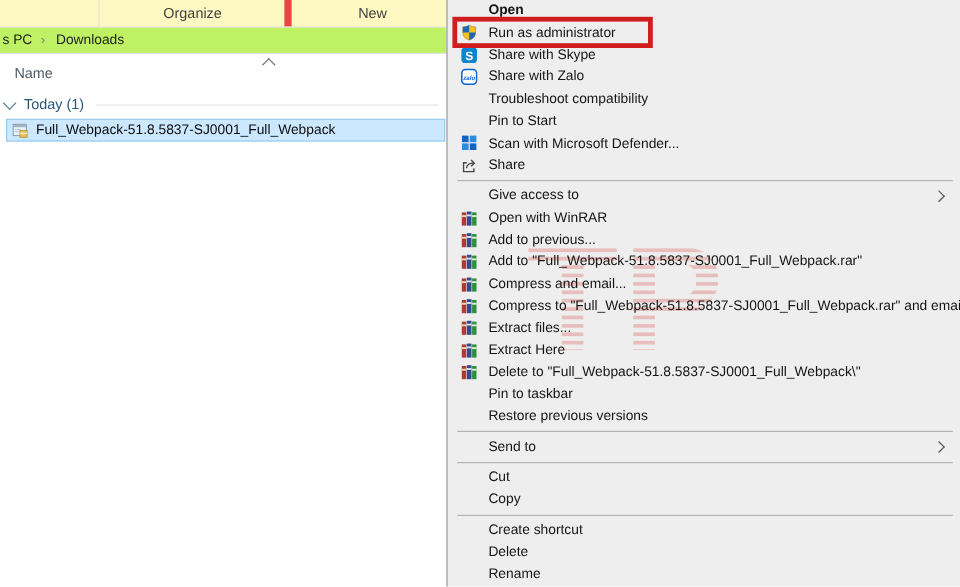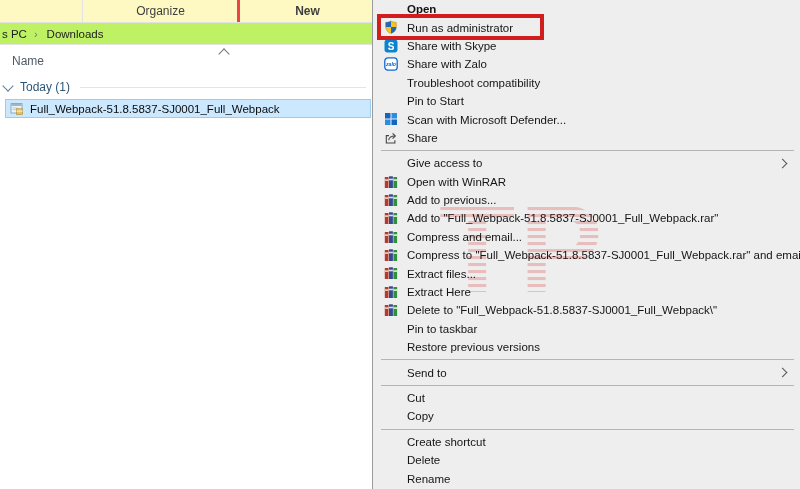--- a/index.html
+++ b/index.html
@@ -5,21 +5,21 @@
   html,body{margin:0;padding:0;background:#fff;}
   .stage{position:relative;width:800px;height:489px;background:#fff;overflow:hidden;
          font-family:"Liberation Sans",sans-serif;color:#1a1a1a;}
 
   
   .ribbon{position:absolute;left:0;top:0;width:372px;height:22px;border-bottom:1px solid #e2e2e2;background:#fef9c3;}
   .rgroup{position:absolute;top:0;height:22px;display:flex;align-items:center;justify-content:center;
           font-size:12px;color:#3f3f3f;}
   .rg1{left:0;width:82px;}
   .rg2{left:82px;width:155px;border-left:1px solid #e2e2e2;}
-  .rg3{left:237px;width:135px;border-left:3px solid #ef4444;font-weight:bold;}
+  .rg3{left:237px;width:135px;border-left:6px solid #ef4444;}
 
   .addressbar{position:absolute;left:0;top:23px;width:372px;height:21px;border-bottom:1px solid #e2e2e2;
               background:#bef264;display:flex;align-items:center;font-size:11.5px;color:#222;}
   .addressbar .crumb{margin-left:2px;}
   .addressbar .crumb-sep{margin:0 7px;color:#777;font-size:11px;}
 
   .col-header{position:absolute;left:12px;top:54px;font-size:12px;color:#4e5b66;}
   .chev{display:inline-block;width:7px;height:7px;}
   .chev-up{position:absolute;left:220px;top:50px;border-left:1px solid #777;border-top:1px solid #777;
            transform:rotate(45deg);}

